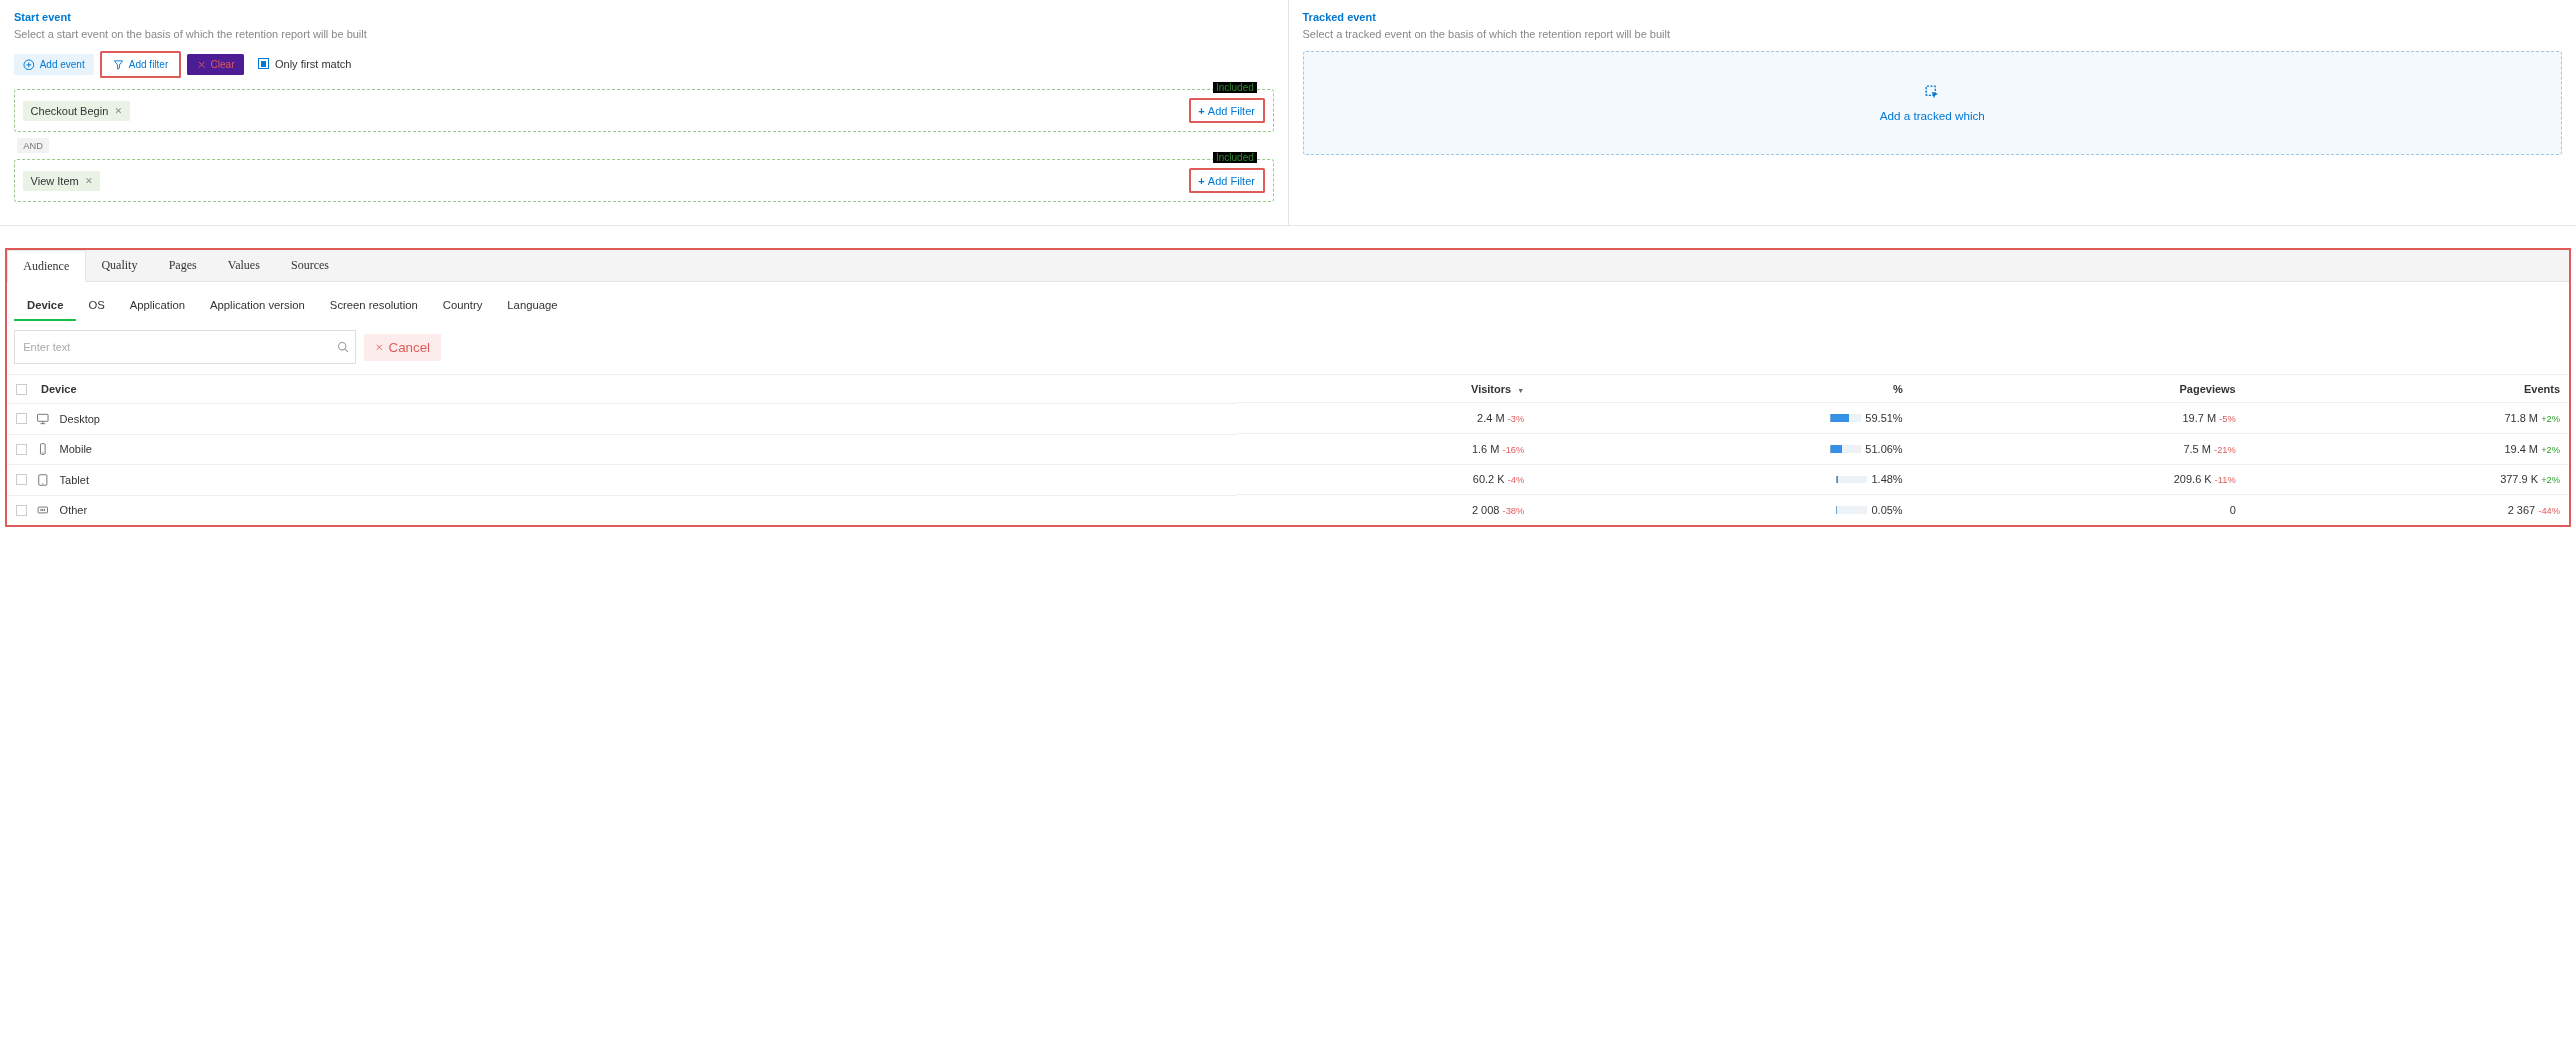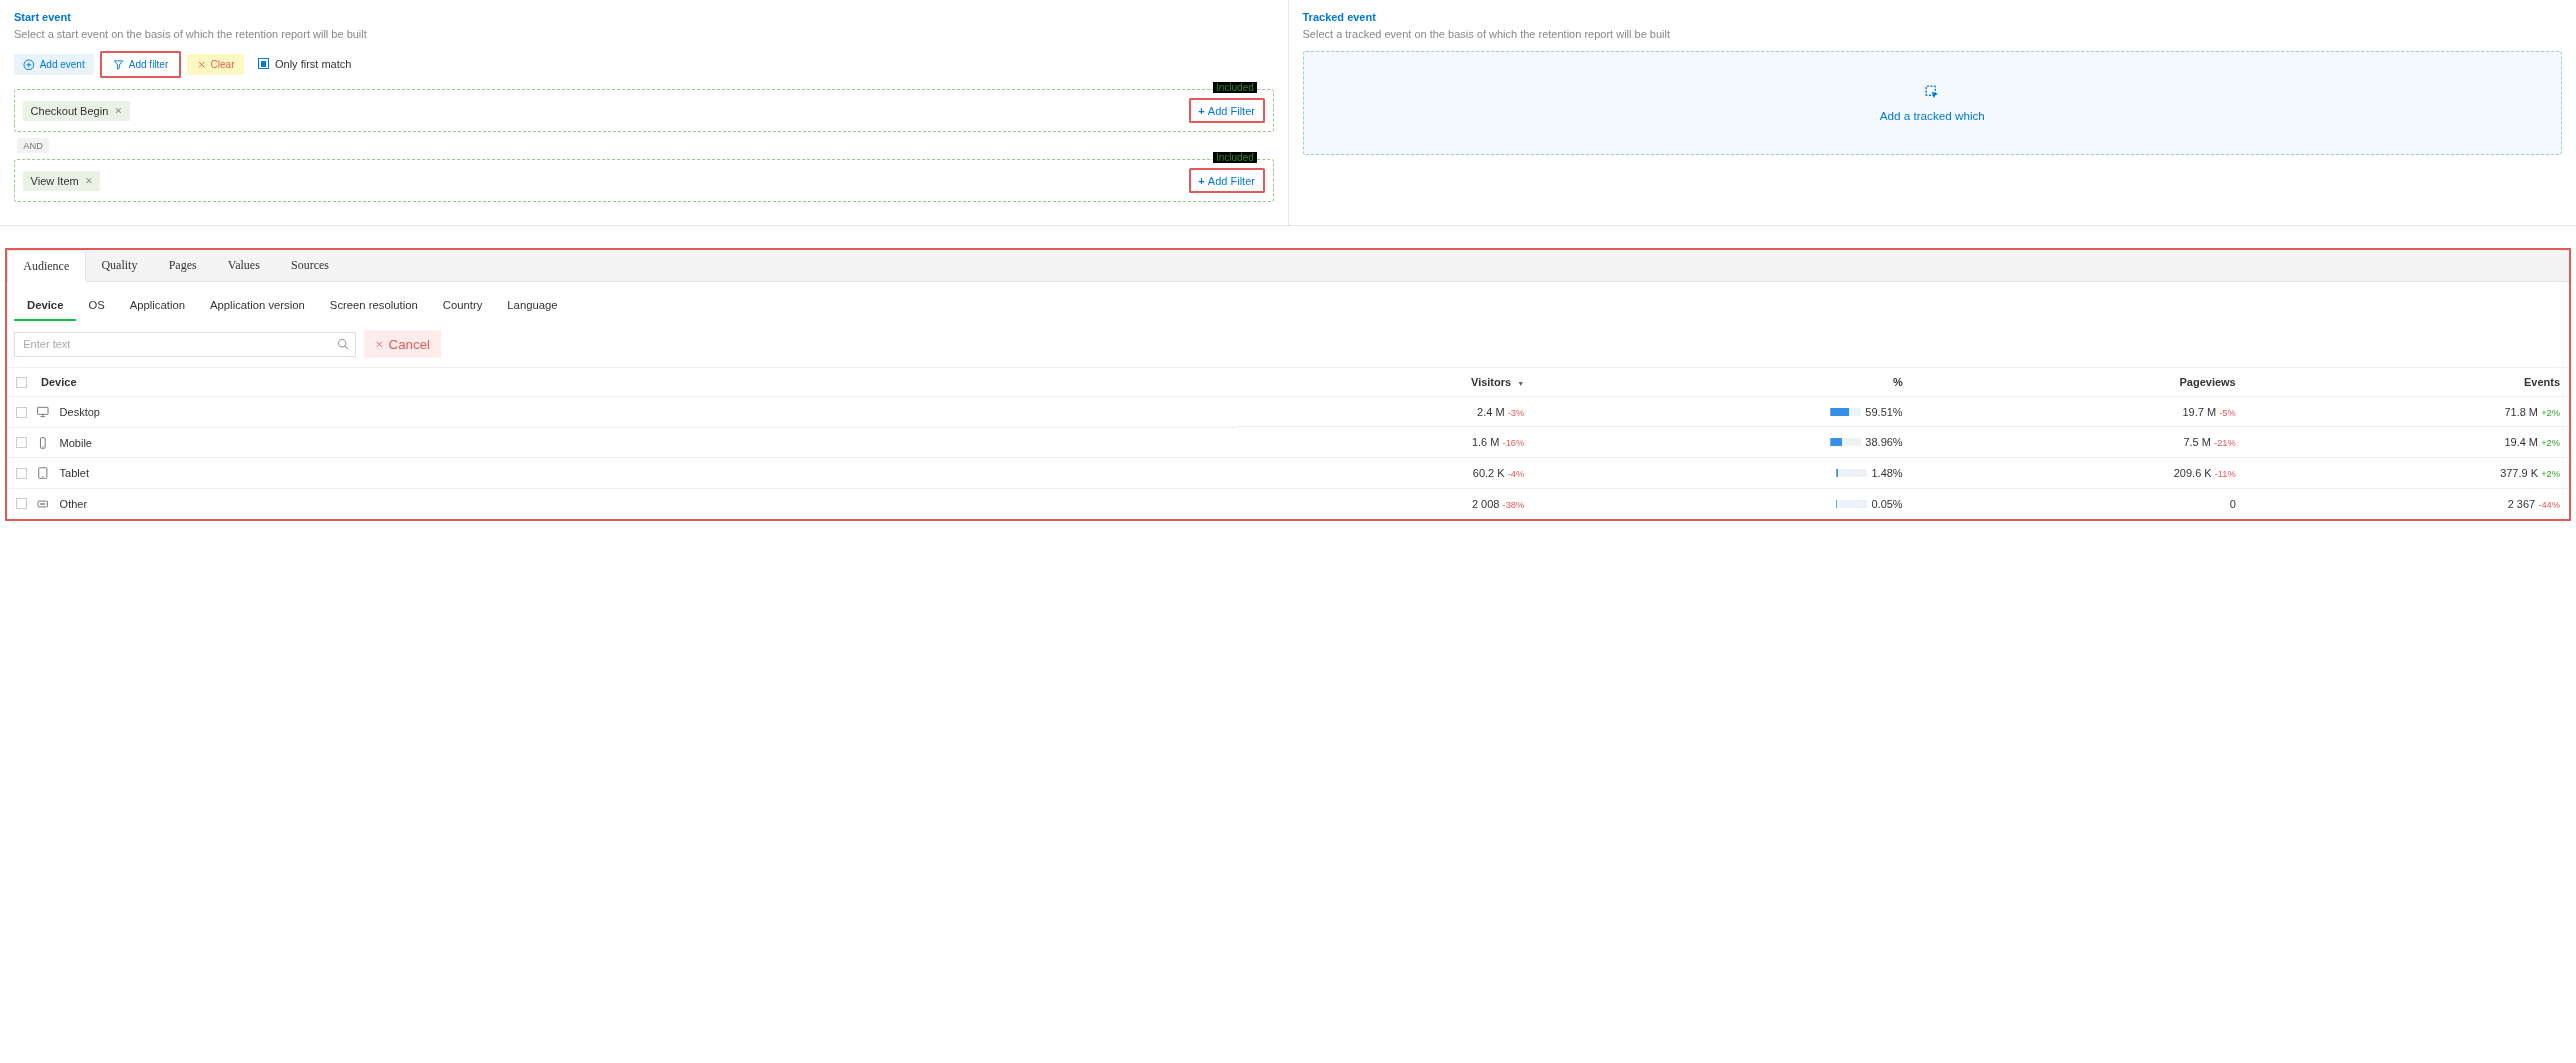--- a/index.html
+++ b/index.html
@@ -17,21 +17,21 @@
 
   .btn-row { display: flex; align-items: center; gap: 6.2px; margin-bottom: 11px; }
   .btn {
     display: inline-flex; align-items: center; gap: 4.7px;
     padding: 4.7px 9.3px; font-size: 10px; border: none;
     background: transparent; cursor: pointer;
     border-radius: 1.6px;
   }
   .btn.add-event { background: #e9f3fb; color: #0078d4; }
   .btn.add-filter { color: #0078d4; background: #fff; }
-  .btn.clear { background: #fef9c3; color: #e05a5a; }
+  .btn.clear { background: #4c1d95; color: #e05a5a; }
   .red-box { border: 2.3px solid #e05a5a; padding: 1.6px; border-radius: 1.6px; }
   .checkbox-sq {
     width: 11px; height: 11px; border: 1.2px solid #0078d4;
     display: inline-flex; align-items: center; justify-content: center;
     position: relative; margin-right: 6.2px;
   }
   .checkbox-sq::after {
     content: ""; width: 5.4px; height: 5.4px; background: #0078d4;
   }
   .only-first { display: inline-flex; align-items: flex-start; color: #333; margin-left: 7.8px; }
@@ -85,21 +85,21 @@
   .tab-sub {
     padding: 4.7px 12.5px 7.8px 12.5px; color: #333; cursor: pointer;
     font-size: 11.3px; border-bottom: 2.3px solid transparent;
     font-weight: 500;
   }
   .tab-sub.active { border-bottom-color: #15c146; font-weight: 700; }
 
   .filter-row { display: flex; align-items: center; gap: 7.8px; padding: 9.3px 7.8px; }
   .search-wrap {
     display: flex; align-items: center; border: 0.8px solid #ddd;
-    width: 342px; padding: 0 6.2px 0 7.8px; height: 25px;
+    width: 342px; padding: 0 6.2px 0 7.8px; height: 34px;
   }
   .search-wrap input {
     flex: 1; border: none; outline: none; font-size: 11px;
     color: #333; background: transparent;
   }
   .search-wrap input::placeholder { color: #aaa; }
   .cancel-btn { background: #fdecec; color: #e05a5a; padding: 6.2px 11px; border: none; cursor: pointer; display: inline-flex; align-items: center; gap: 4.7px; }
 
   table { width: 100%; border-collapse: collapse; }
   th, td { padding: 7.8px 9.3px; text-align: right; border-top: 0.8px solid #eee; font-size: 11px; }
@@ -301,21 +301,21 @@
                   <line x1="11" y1="18.5" x2="13" y2="18.5"></line>
                 </svg>
               </span>
               <span>Mobile</span>
             </td>
             <td class="nowrap"><span>1.6 M</span><span class="delta-neg">-16%</span></td>
             <td class="nowrap"><span class="pct-cell">
                 <span class="pct-bar-wrap">
                   <span class="pct-bar" style="width:38.96%"></span>
                 </span>
-                <span>38.96%</span>
+                <span>51.06%</span>
               </span></td>
             <td class="nowrap"><span>7.5 M</span><span class="delta-neg">-21%</span></td>
             <td class="nowrap"><span>19.4 M</span><span class="delta-pos">+2%</span></td>
           </tr>
           <tr>
             <td class="left">
               <span class="cb"></span>
               <span class="dev-icon">
                 <svg width="15.6" height="14" viewBox="0 0 24 24" fill="none" stroke="#666" stroke-width="1.5">
                   <rect x="5" y="3" width="14" height="18" rx="1.5"></rect>

